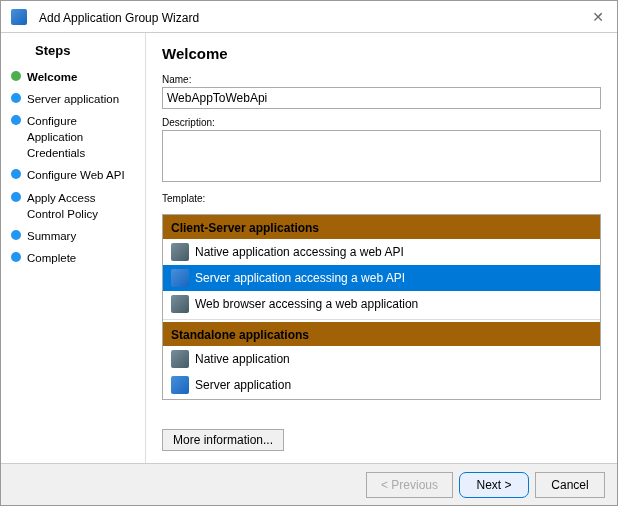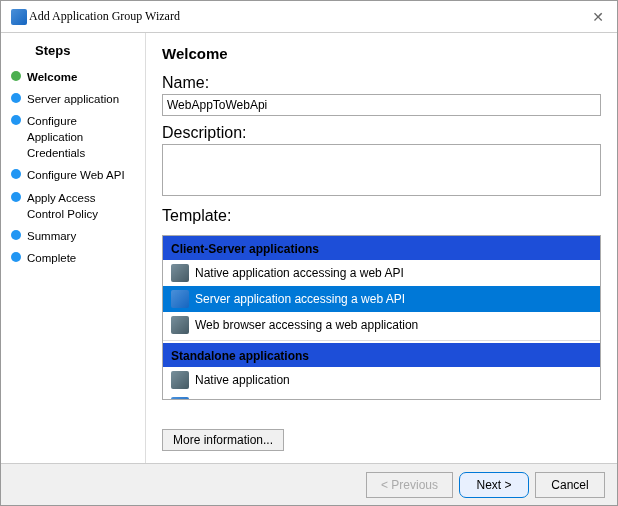--- a/index.html
+++ b/index.html
@@ -25,23 +25,22 @@
       background: #fff;
       border-bottom: 1px solid #ccc;
       padding: 6px 10px;
       display: flex;
       align-items: center;
       justify-content: space-between;
       height: 32px;
     }
     .title-bar-left {
       display: flex;
-      align-items: flex-start;
-      gap: 2px;
-      font-family: Liberation Serif, serif;
+      align-items: flex-end;
+      gap: 12px;
     }
     .title-text {
       font-size: 12px;
       font-weight: normal;
       color: #000;
     }
     .close-btn {
       width: 18px;
       height: 18px;
       background: none;
@@ -103,21 +102,21 @@
       gap: 8px;
       overflow: hidden;
     }
     .page-title {
       font-size: 15px;
       font-weight: bold;
       color: #000;
       margin-bottom: 4px;
     }
     .field-label {
-      font-size: 16px;
+      font-size: 10px;
       color: #000;
       margin-bottom: 2px;
     }
     .text-input {
       width: 100%;
       height: 22px;
       border: 1px solid #aaa;
       padding: 2px 4px;
       font-size: 12px;
       outline: none;
@@ -135,21 +134,21 @@
       border: 1px solid #aaa;
       flex: 1;
       overflow-y: auto;
       background: #fff;
     }
     .template-group-label {
       font-size: 12px;
       font-weight: bold;
       color: #000;
       padding: 6px 8px 4px 8px;
-      background: #1d4ed8;
+      background: #a16207;
     }
     .template-item {
       display: flex;
       align-items: center;
       padding: 4px 8px;
       cursor: pointer;
       gap: 6px;
     }
     .template-item.selected {
       background: #0078d7;

